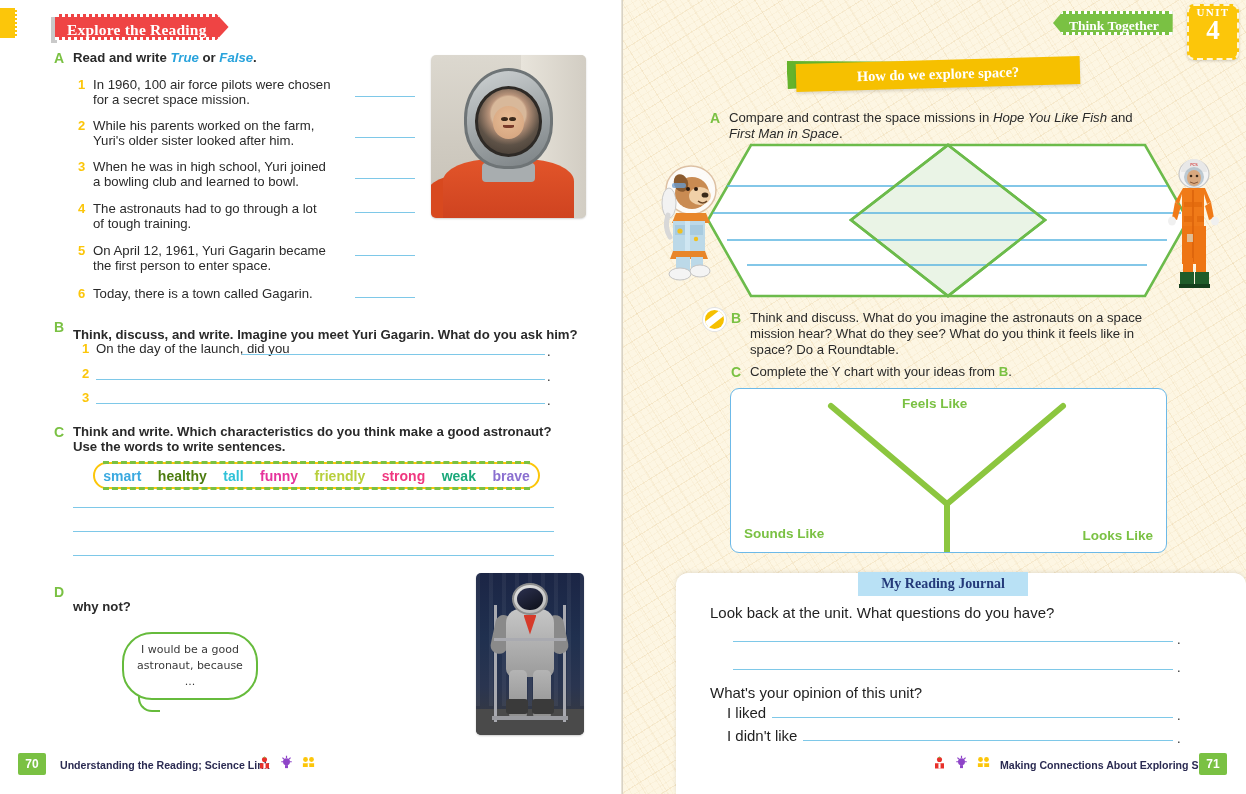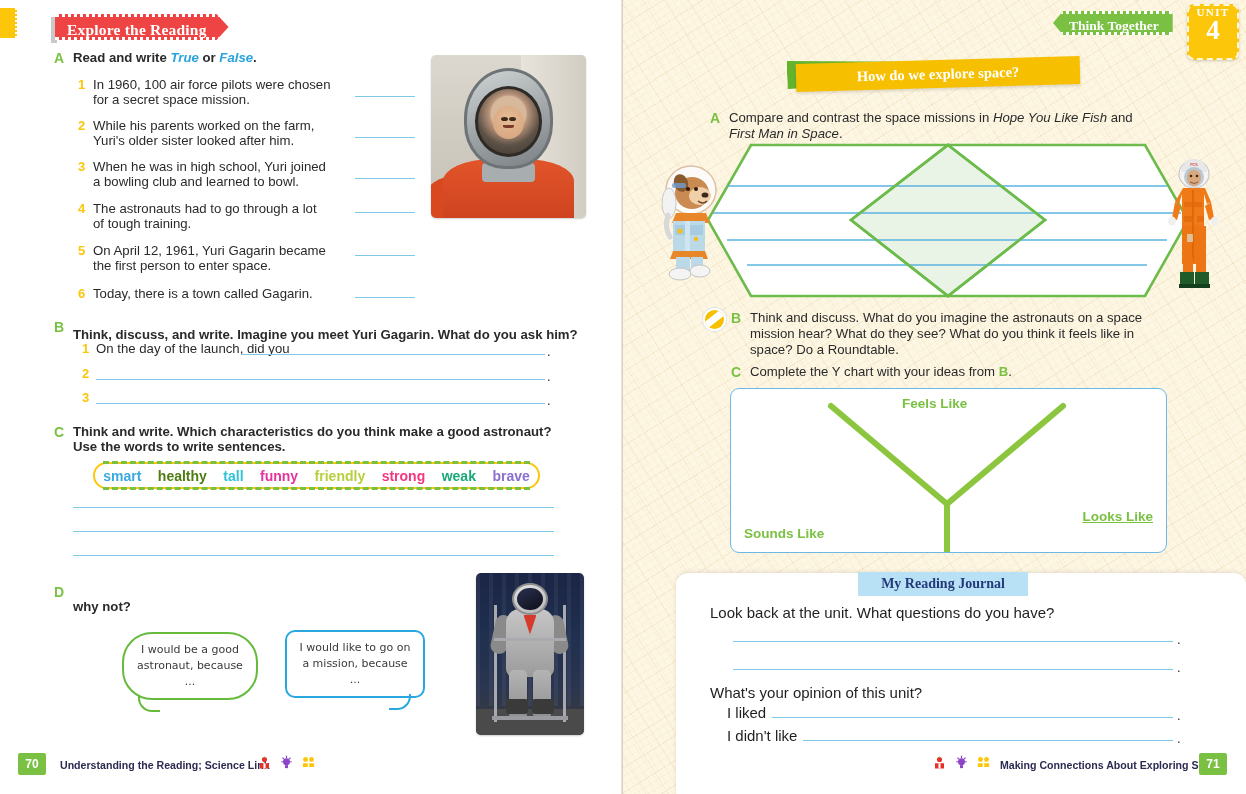--- a/index.html
+++ b/index.html
@@ -365,25 +365,20 @@
 
     <div class="ltr" style="left:54px; top:584px;">D</div>
     <div class="ex" style="left:73px; top:599px; font-weight:bold;">why not?</div>
 
     <div class="bubble" style="left:122px; top:632px; width:136px; border-color:#66bb3c;">
       <div>I would be a good</div>
       <div>astronaut, because ...</div>
       <div class="tail" style="left:14px; border-color:#66bb3c;"></div>
     </div>
 
-    <div class="bubble" style="left:285px; top:630px; width:140px; border-color:#29a8e0; border-radius:10px;">
-      <div>I would like to go on</div>
-      <div>a mission, because ...</div>
-      <div class="tail" style="right:12px; border-color:#29a8e0; border-bottom-left-radius:0; border-bottom-right-radius:14px; border-left:none; border-right:2.5px solid #29a8e0;"></div>
-    </div>
 
     <div class="photo-gagarin">
       <div class="gg-wall"></div>
       <div class="gg-suit2"></div>
       <div class="gg-suit"></div>
       <div class="gg-neck"></div>
       <div class="gg-helmet">
         <div class="gg-visor">
           <div class="gg-face">
             <div class="gg-eye" style="left:25%;"></div>
@@ -534,21 +529,21 @@
   </div>
 
   <div class="ychart">
     <svg width="437" height="165" viewBox="0 0 437 165">
       <line x1="100" y1="17" x2="216" y2="115" stroke="#8cc63f" stroke-width="6" stroke-linecap="round"></line>
       <line x1="332" y1="17" x2="216" y2="115" stroke="#8cc63f" stroke-width="6" stroke-linecap="round"></line>
       <line x1="216" y1="113" x2="216" y2="165" stroke="#8cc63f" stroke-width="6" stroke-linecap="butt"></line>
     </svg>
     <div class="y-label" style="left:171px; top:7px;">Feels Like</div>
     <div class="y-label" style="left:13px; bottom:11px;">Sounds Like</div>
-    <div class="y-label" style="right:13px; bottom:28px;text-decoration:underline;">Looks Like</div>
+    <div class="y-label" style="right:13px; bottom:9px;">Looks Like</div>
   </div>
 
   <div class="journal-card"></div>
   <div class="journal-ribbon">My Reading Journal</div>
 
   <div class="j-txt" style="left:710px; top:604px;">Look back at the unit. What questions do you have?</div>
   <div class="wline" style="left:733px; top:641px; width:440px;"></div>
   <div class="dotend" style="left:1177px; top:632px;">.</div>
   <div class="wline" style="left:733px; top:669px; width:440px;"></div>
   <div class="dotend" style="left:1177px; top:660px;">.</div>

